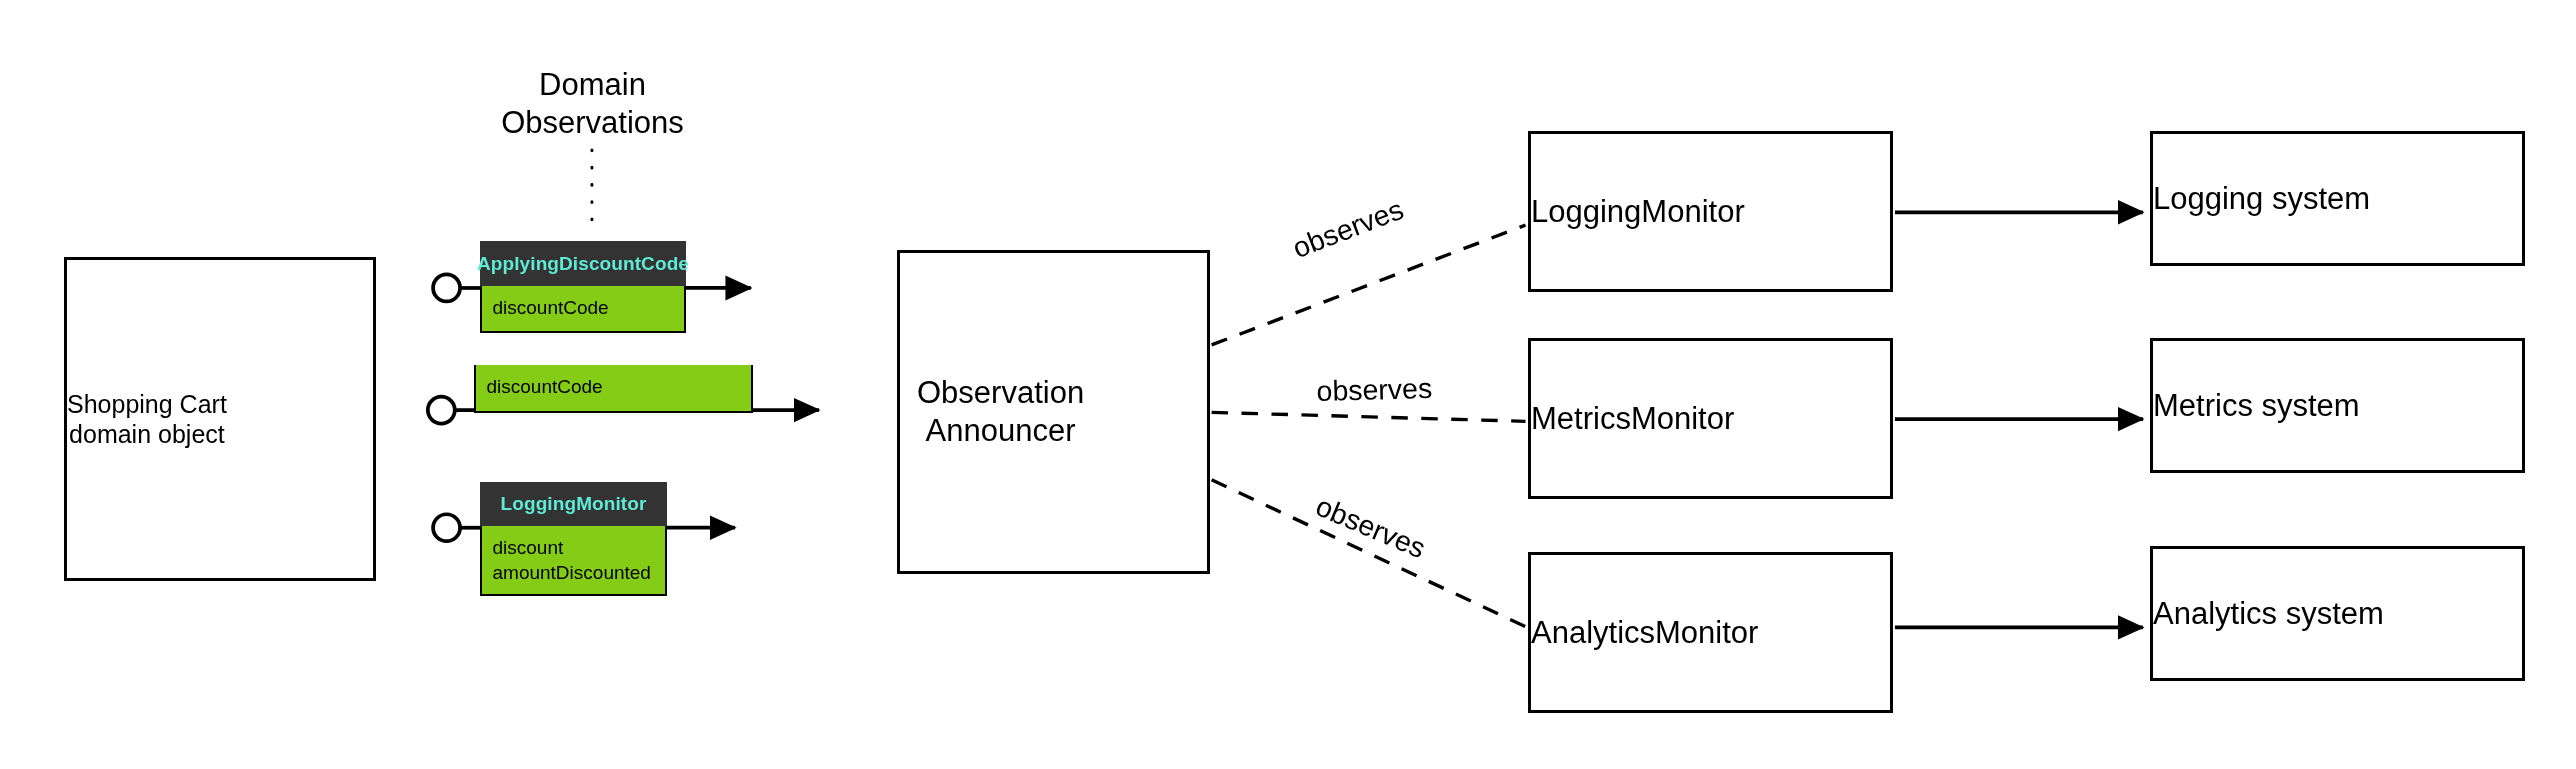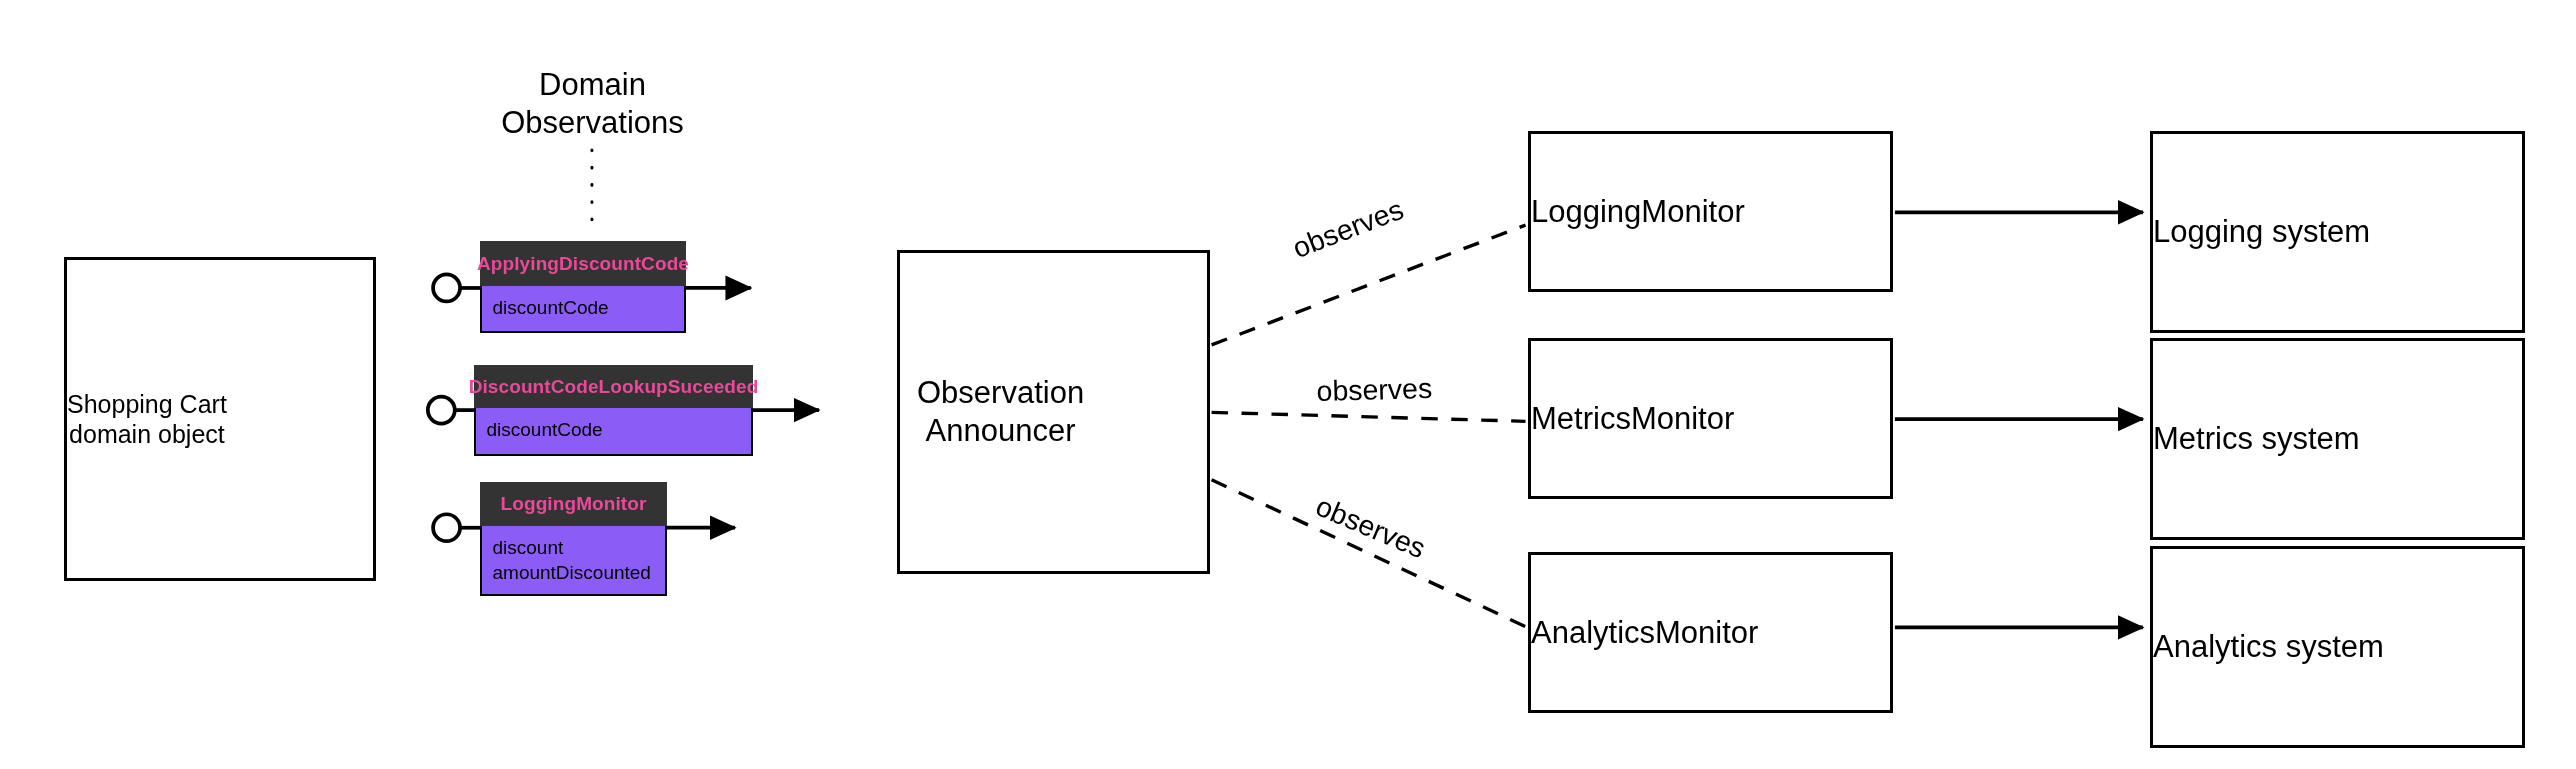--- a/index.html
+++ b/index.html
@@ -71,21 +71,21 @@
     font-size: 31px;
   }
   #logging-monitor-box   { top: 131px; }
   #metrics-monitor-box   { top: 338px; }
   #analytics-monitor-box { top: 552px; }
 
   
   .system-box {
     left: 2150px;
     width: 375px;
-    height: 202px;
+    height: 135px;
     font-size: 31px;
   }
   #logging-system-box   { top: 131px; }
   #metrics-system-box   { top: 338px; }
   #analytics-system-box { top: 546px; }
 
   
   #domain-observations-caption {
     position: absolute;
     left: 450px;
@@ -98,34 +98,34 @@
   }
 
   
   .event-card {
     position: absolute;
     box-sizing: border-box;
   }
   .event-header {
     box-sizing: border-box;
     background: #333333;
-    color: #ec4899;
+    color: #5eead4;
     font-weight: bold;
     font-size: 19px;
     text-align: center;
     display: flex;
     align-items: center;
     justify-content: center;
     letter-spacing: 0.1px;
   }
   .event-body {
     box-sizing: border-box;
     border: 2.2px solid #000000;
     border-top: none;
-    background: #8b5cf6;
+    background: #84cc16;
     font-size: 19px;
     line-height: 1.33;
     padding: 9px 10.5px 7.5px 10.5px;
     white-space: pre-line;
   }
 
   #event-card-1 { left: 480px; top: 241px; width: 206px; }
   #event-card-1 .event-header { height: 45px; }
   #event-card-1 .event-body   { height: 47px; }
 
@@ -190,21 +190,20 @@
     <span class="node-label">Shopping Cart
 domain object</span>
   </div>
 
   <div id="event-card-1" class="event-card">
     <div class="event-header">ApplyingDiscountCode</div>
     <div class="event-body">discountCode</div>
   </div>
 
   <div id="event-card-2" class="event-card">
-    <div class="event-header">DiscountCodeLookupSuceeded</div>
     <div class="event-body">discountCode</div>
   </div>
 
   <div id="event-card-3" class="event-card">
     <div class="event-header">LoggingMonitor</div>
     <div class="event-body">discount
 amountDiscounted</div>
   </div>
 
   <div id="observation-announcer-box" class="node-box">

